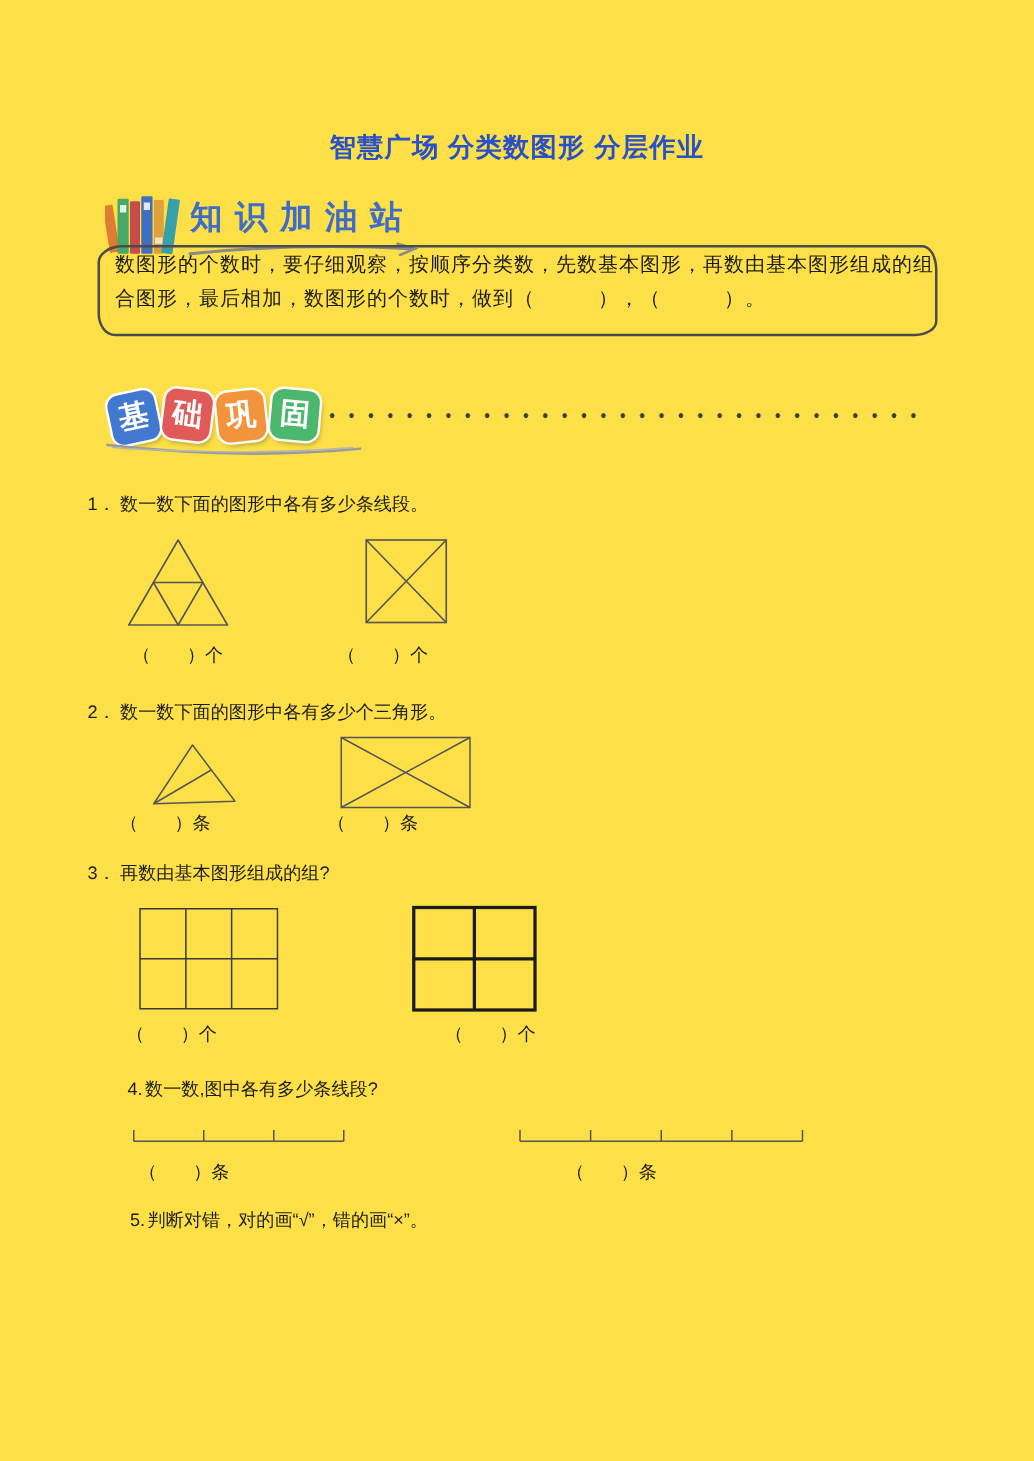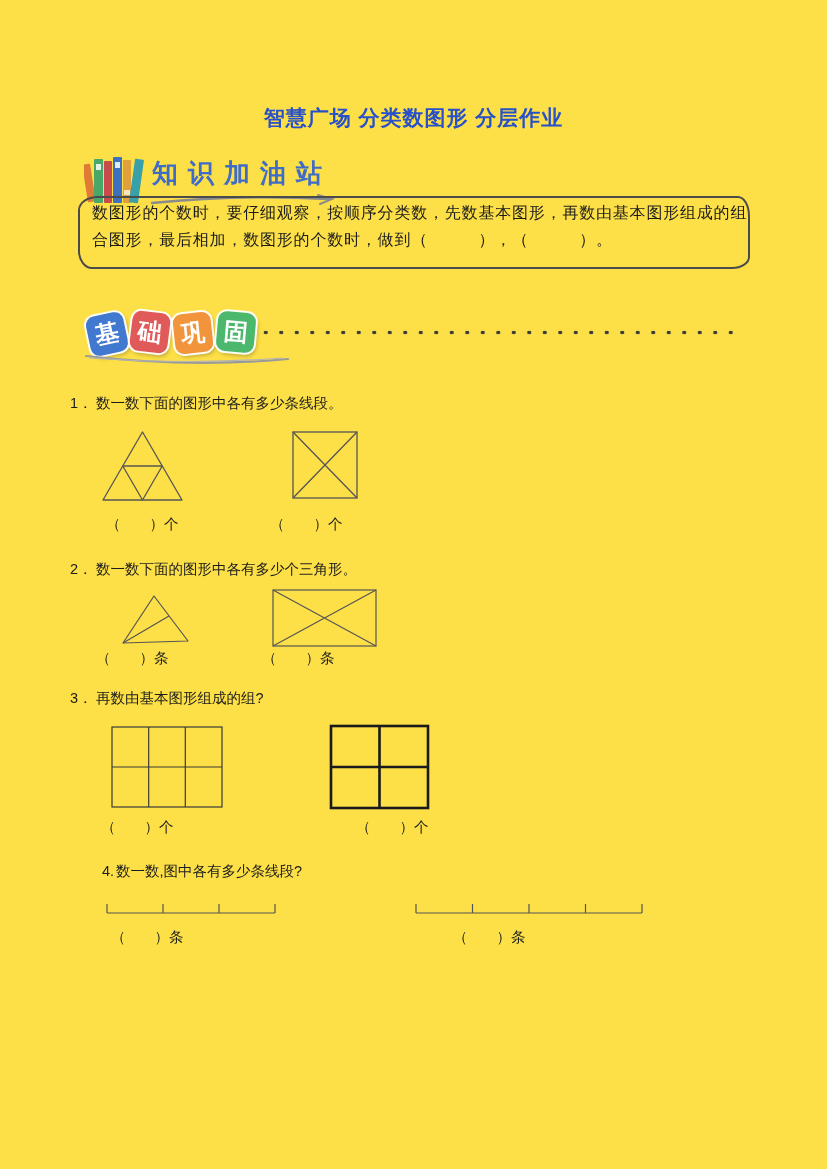--- a/index.html
+++ b/index.html
@@ -177,15 +177,18 @@
   </svg>
   <svg class="fig f4b" width="230" height="18" viewBox="0 0 230 18">
     <g fill="none" stroke="#555" stroke-width="1.2">
       <path d="M2,14 L228,14"></path>
       <path d="M2,5 L2,14 M58.5,5 L58.5,14 M115,5 L115,14 M171.5,5 L171.5,14 M228,5 L228,14"></path>
     </g>
   </svg>
   <span class="ans a4l">（　　）条</span>
   <span class="ans a4r">（　　）条</span>
 
+  <div class="qline q5">
+    <span class="qnum">5.</span><span>判断对错，对的画“√”，错的画“×”。</span>
+  </div>
 
 
 </div>
 
 </body></html>

